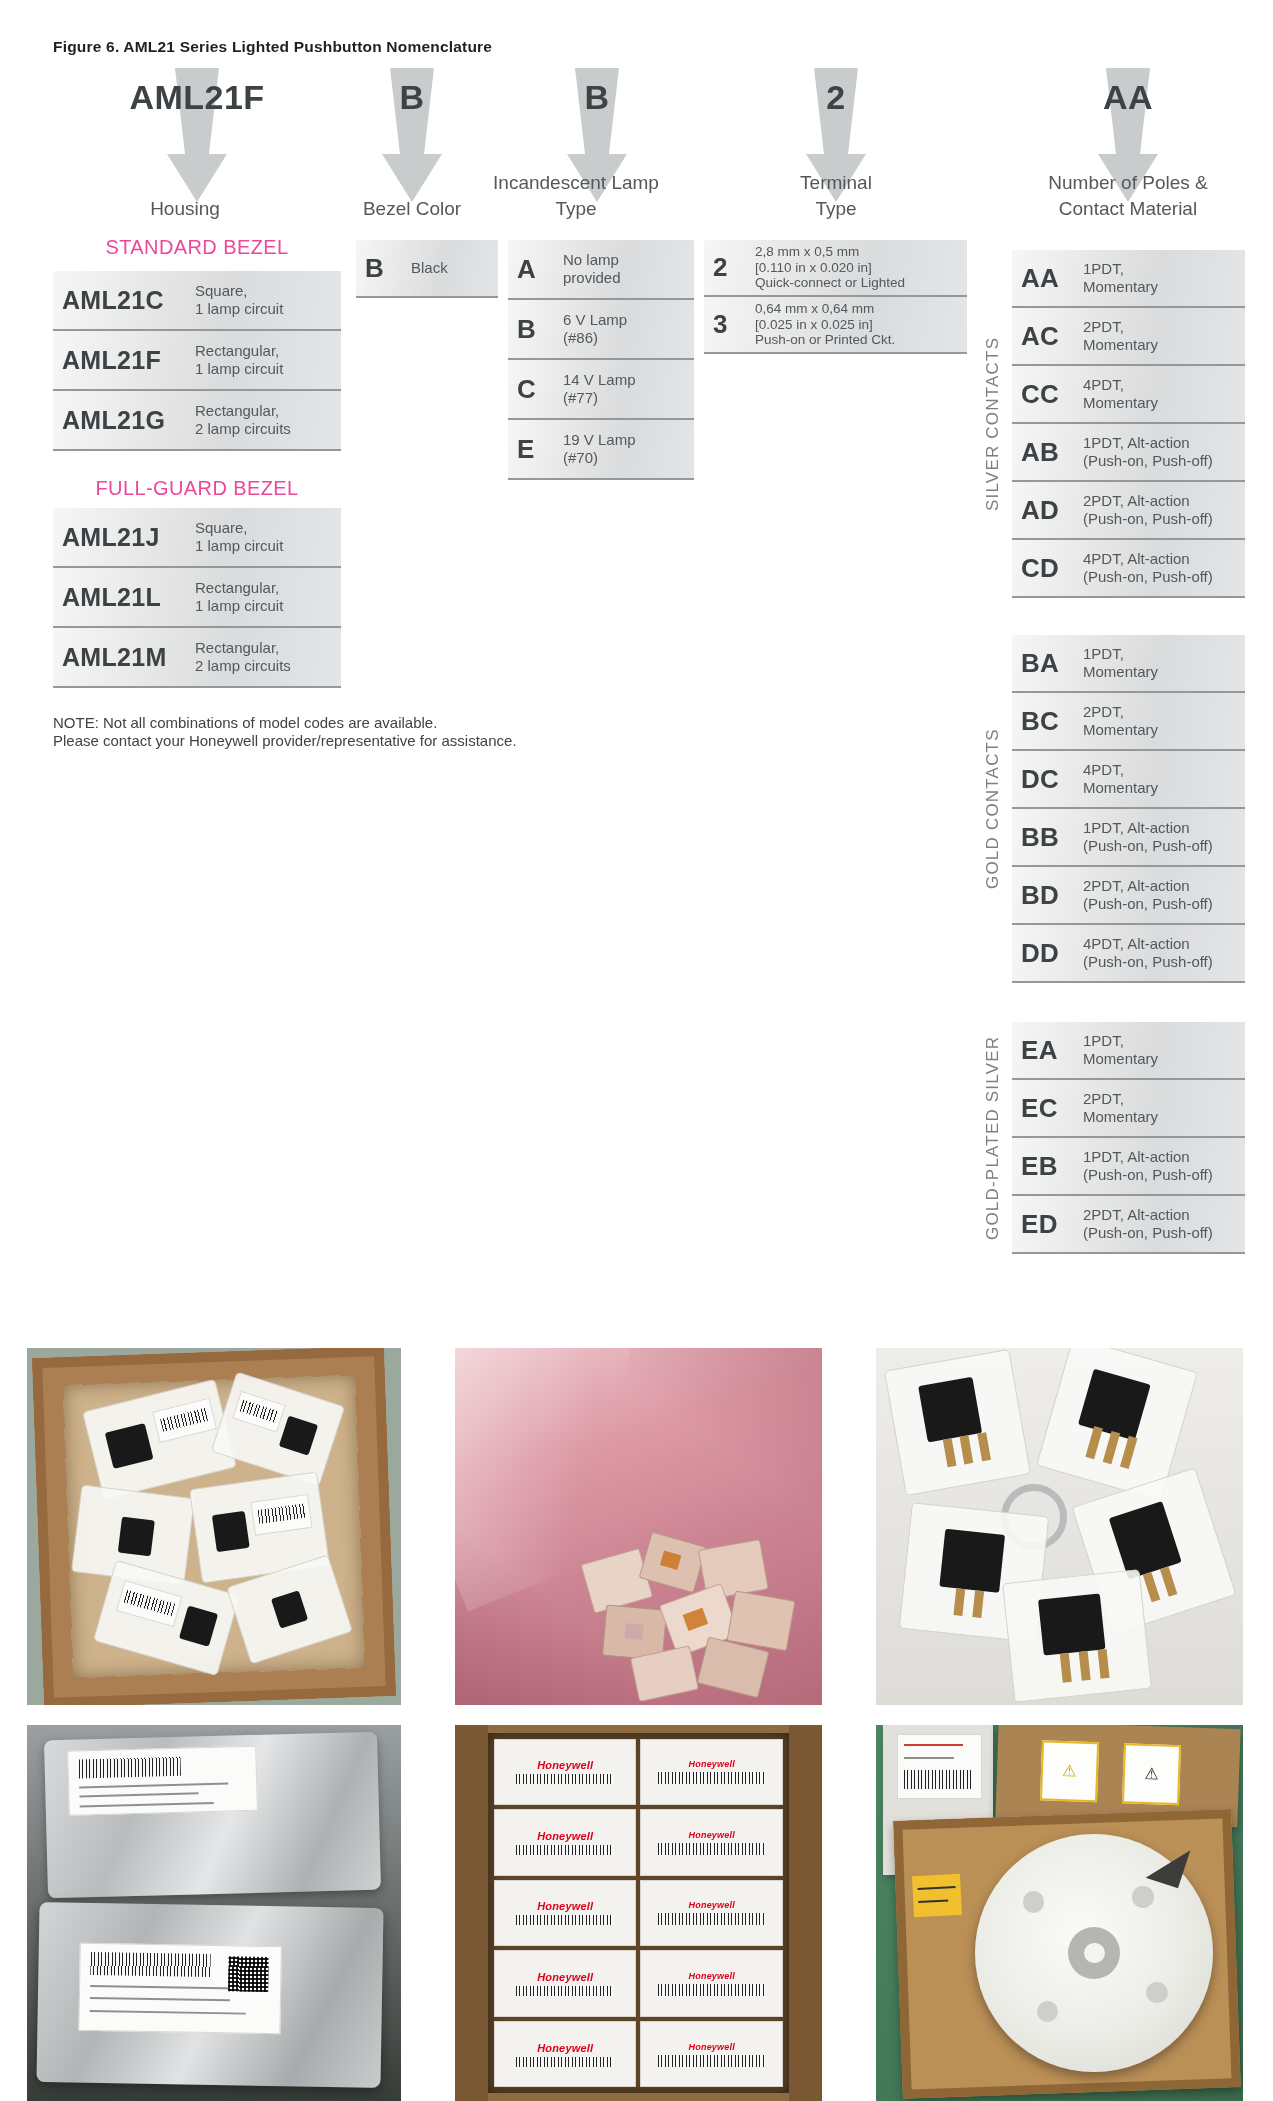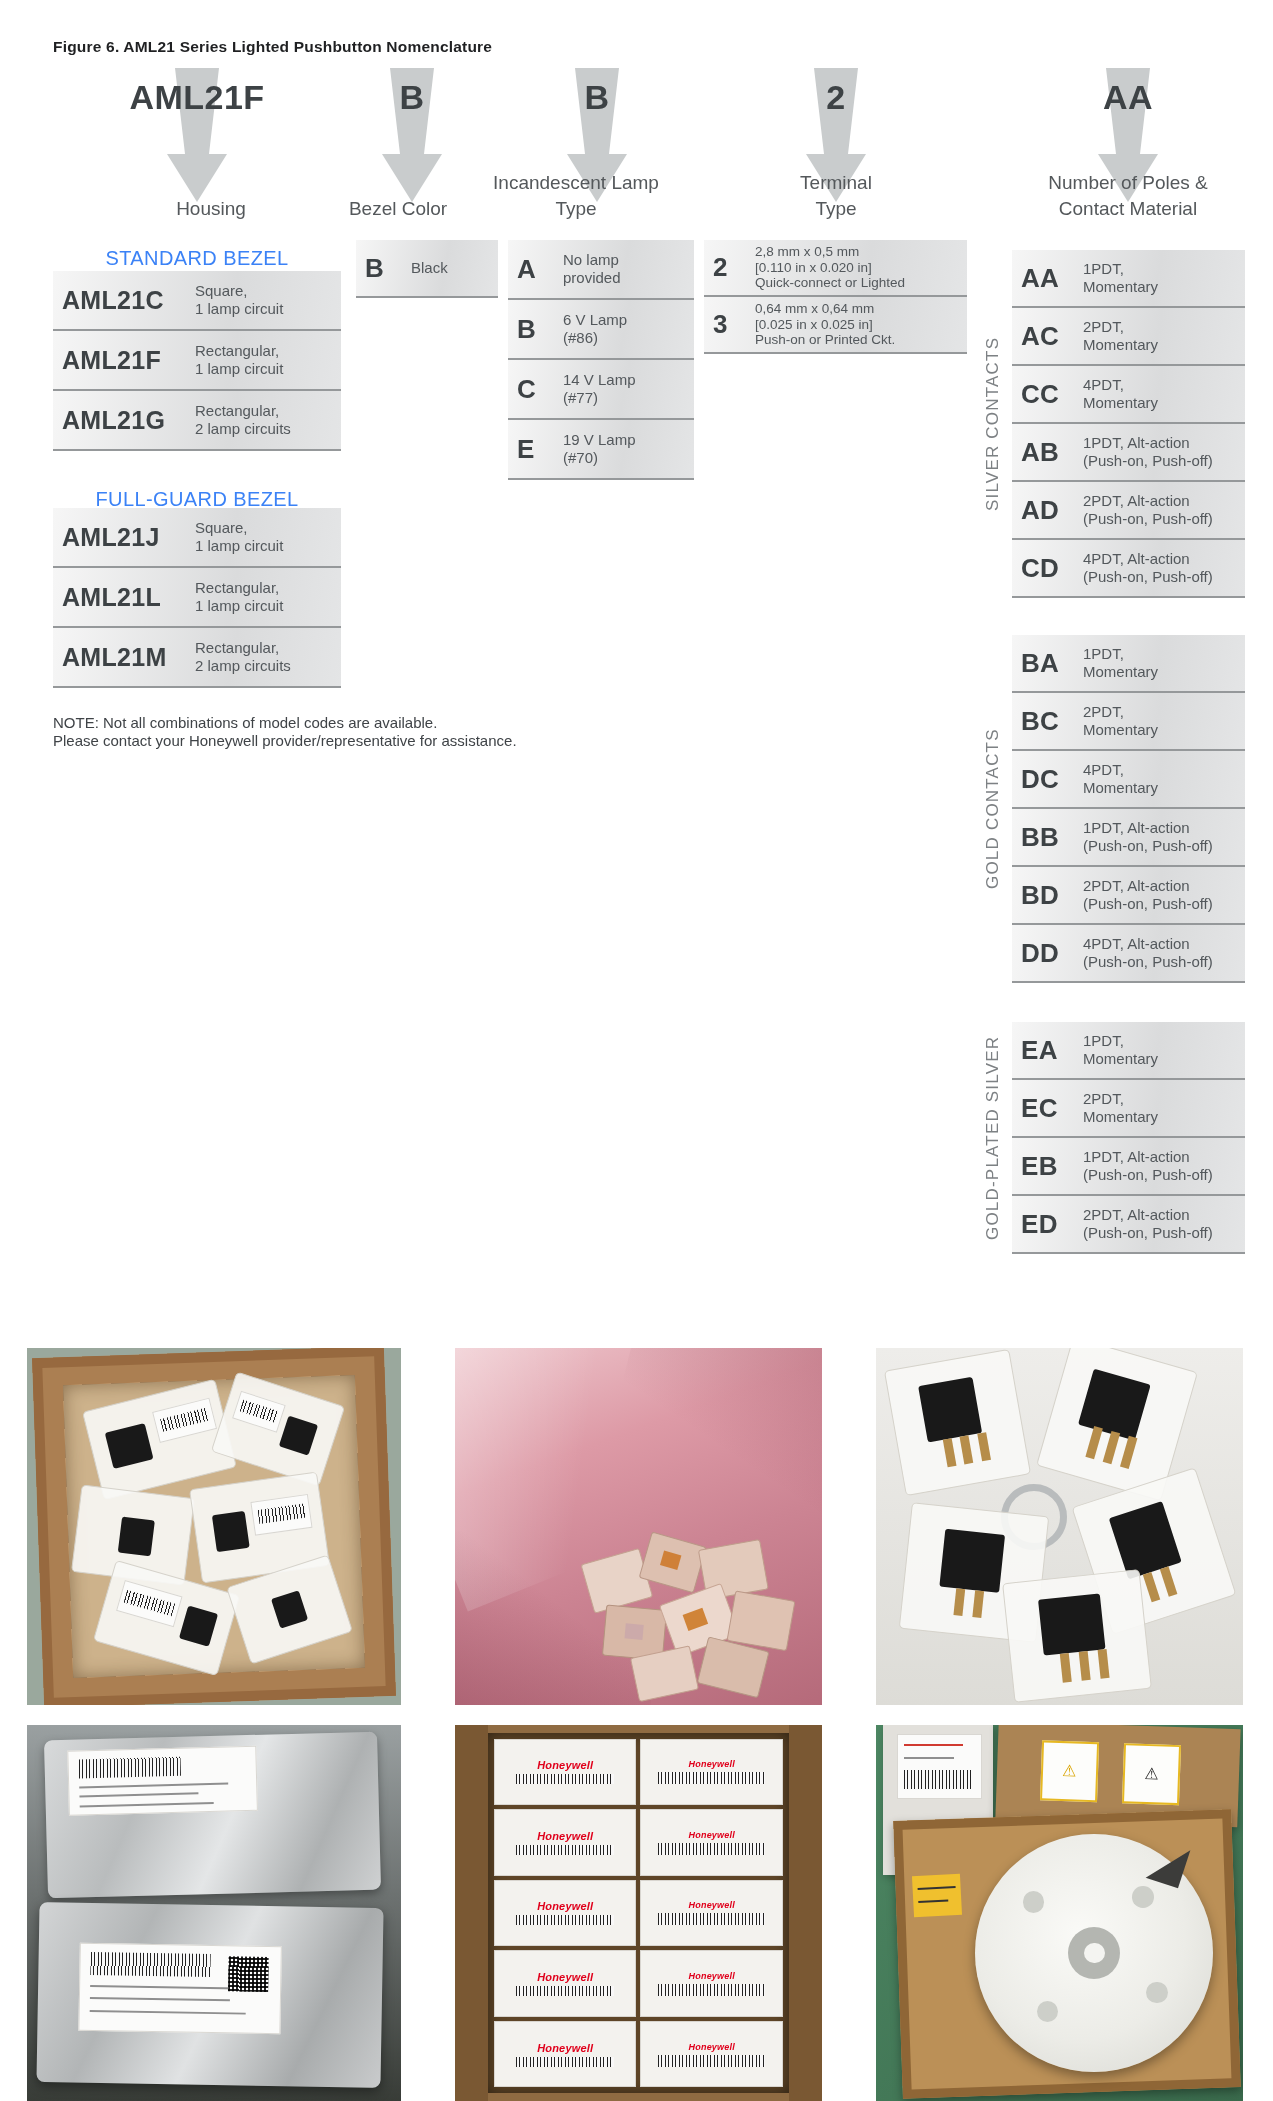--- a/index.html
+++ b/index.html
@@ -4,21 +4,21 @@
 <style>
   html,body { margin:0; padding:0; background:#ffffff; }
   .page {
     position:relative; width:1273px; height:2101px; background:#ffffff;
     font-family:"Liberation Sans", sans-serif; overflow:hidden;
   }
   .fig-title { position:absolute; left:53px; top:38px; font-size:15.5px; font-weight:bold; color:#1f2022; letter-spacing:0.2px; }
   .arrow { position:absolute; top:68px; transform:translateX(-50%); }
   .code-big { position:absolute; top:78px; transform:translateX(-50%); font-size:34px; font-weight:bold; color:#3d4245; letter-spacing:0.5px; white-space:nowrap; z-index:2; }
   .col-header { position:absolute; top:170px; height:52px; transform:translateX(-50%); display:flex; align-items:flex-end; justify-content:center; text-align:center; font-size:19px; color:#54585b; line-height:1.38; z-index:2; }
-  .sec-heading { position:absolute; left:53px; width:288px; text-align:center; font-size:20px; color:#3b82f6; letter-spacing:0.4px;margin-top:11px; }
+  .sec-heading { position:absolute; left:53px; width:288px; text-align:center; font-size:20px; color:#ec4899; letter-spacing:0.4px; }
   .rows { position:absolute; }
   .row { display:flex; align-items:center; box-sizing:border-box; border-bottom:2px solid #95989a;
          background:linear-gradient(100deg,#f6f6f6 0%,#dadbdc 62%,#e4e5e6 100%); padding:0 6px 0 9px; }
   .row .code { font-weight:bold; color:#3d4245; flex:none; letter-spacing:0.3px; }
   .row .desc { font-size:15px; color:#53585c; line-height:1.18; }
   .code-housing { width:133px; font-size:25px; }
   .code-sm { width:46px; font-size:26px; }
   .code-poles { width:62px; font-size:26px; }
   .desc-sm { font-size:13.5px !important; line-height:1.16 !important; }
   .h60 { height:60px; } .h58 { height:58px; } .h57 { height:57px; }
@@ -60,22 +60,22 @@
   <svg class="arrow" style="left:1128px" width="66" height="136" viewBox="0 0 66 136">
       <polygon points="11,0 55,0 45,86 63,86 33,134 3,86 21,86" fill="#c9cccd"></polygon>
     </svg>
 
   <div class="code-big" style="left:197px">AML21F</div>
   <div class="code-big" style="left:412px">B</div>
   <div class="code-big" style="left:597px">B</div>
   <div class="code-big" style="left:836px">2</div>
   <div class="code-big" style="left:1128px">AA</div>
 
-  <div class="col-header" style="left:211px;width:160px">Housing</div>
-  <div class="col-header" style="left:398px;width:160px">Bezel Color</div>
+  <div class="col-header" style="left:185px;width:160px">Housing</div>
+  <div class="col-header" style="left:412px;width:160px">Bezel Color</div>
   <div class="col-header" style="left:576px;width:190px">Incandescent Lamp Type</div>
   <div class="col-header" style="left:836px;width:96px">Terminal Type</div>
   <div class="col-header" style="left:1128px;width:178px">Number of Poles &amp; Contact Material</div>
 
   <div class="sec-heading" style="top:236px">STANDARD BEZEL</div>
   <div class="rows" style="left:53px;top:271px;width:288px">
     <div class="row h60">
       <span class="code code-housing">AML21C</span>
       <div class="desc">
           <div>Square,</div>

